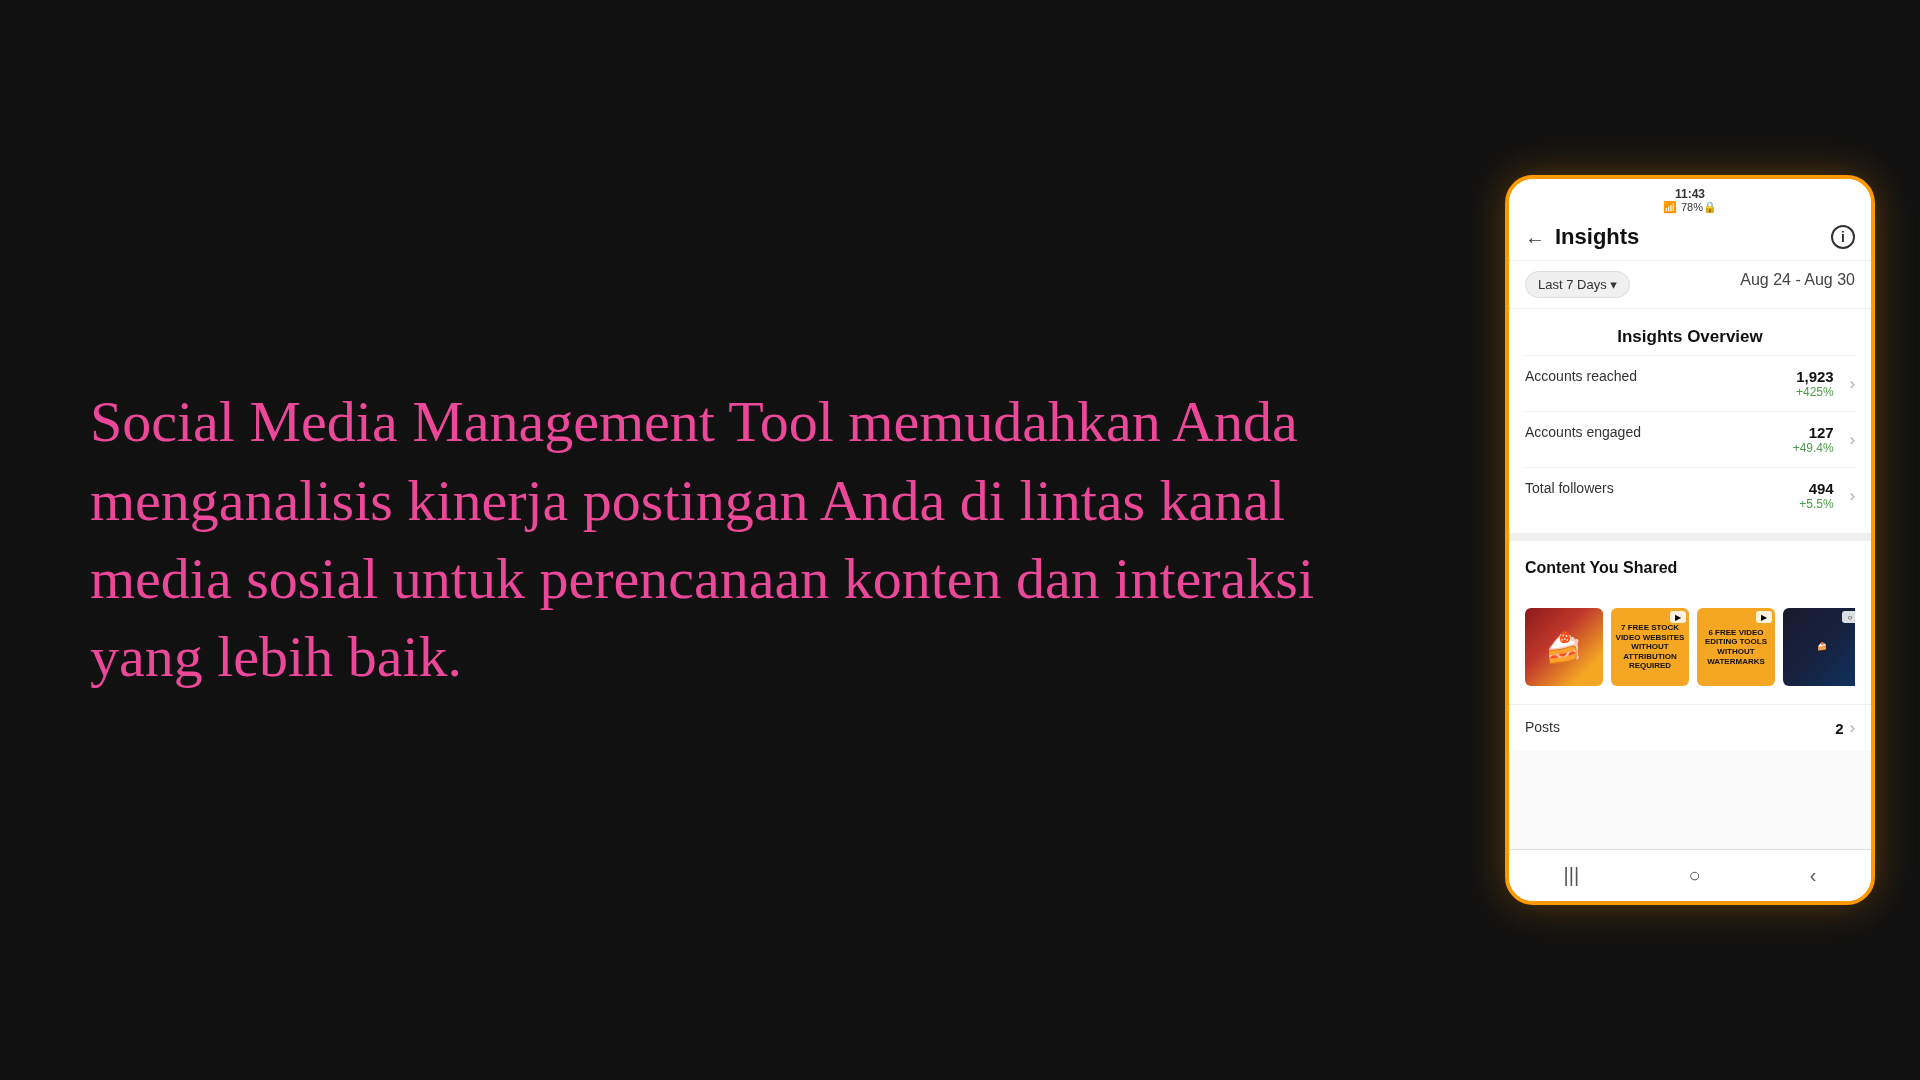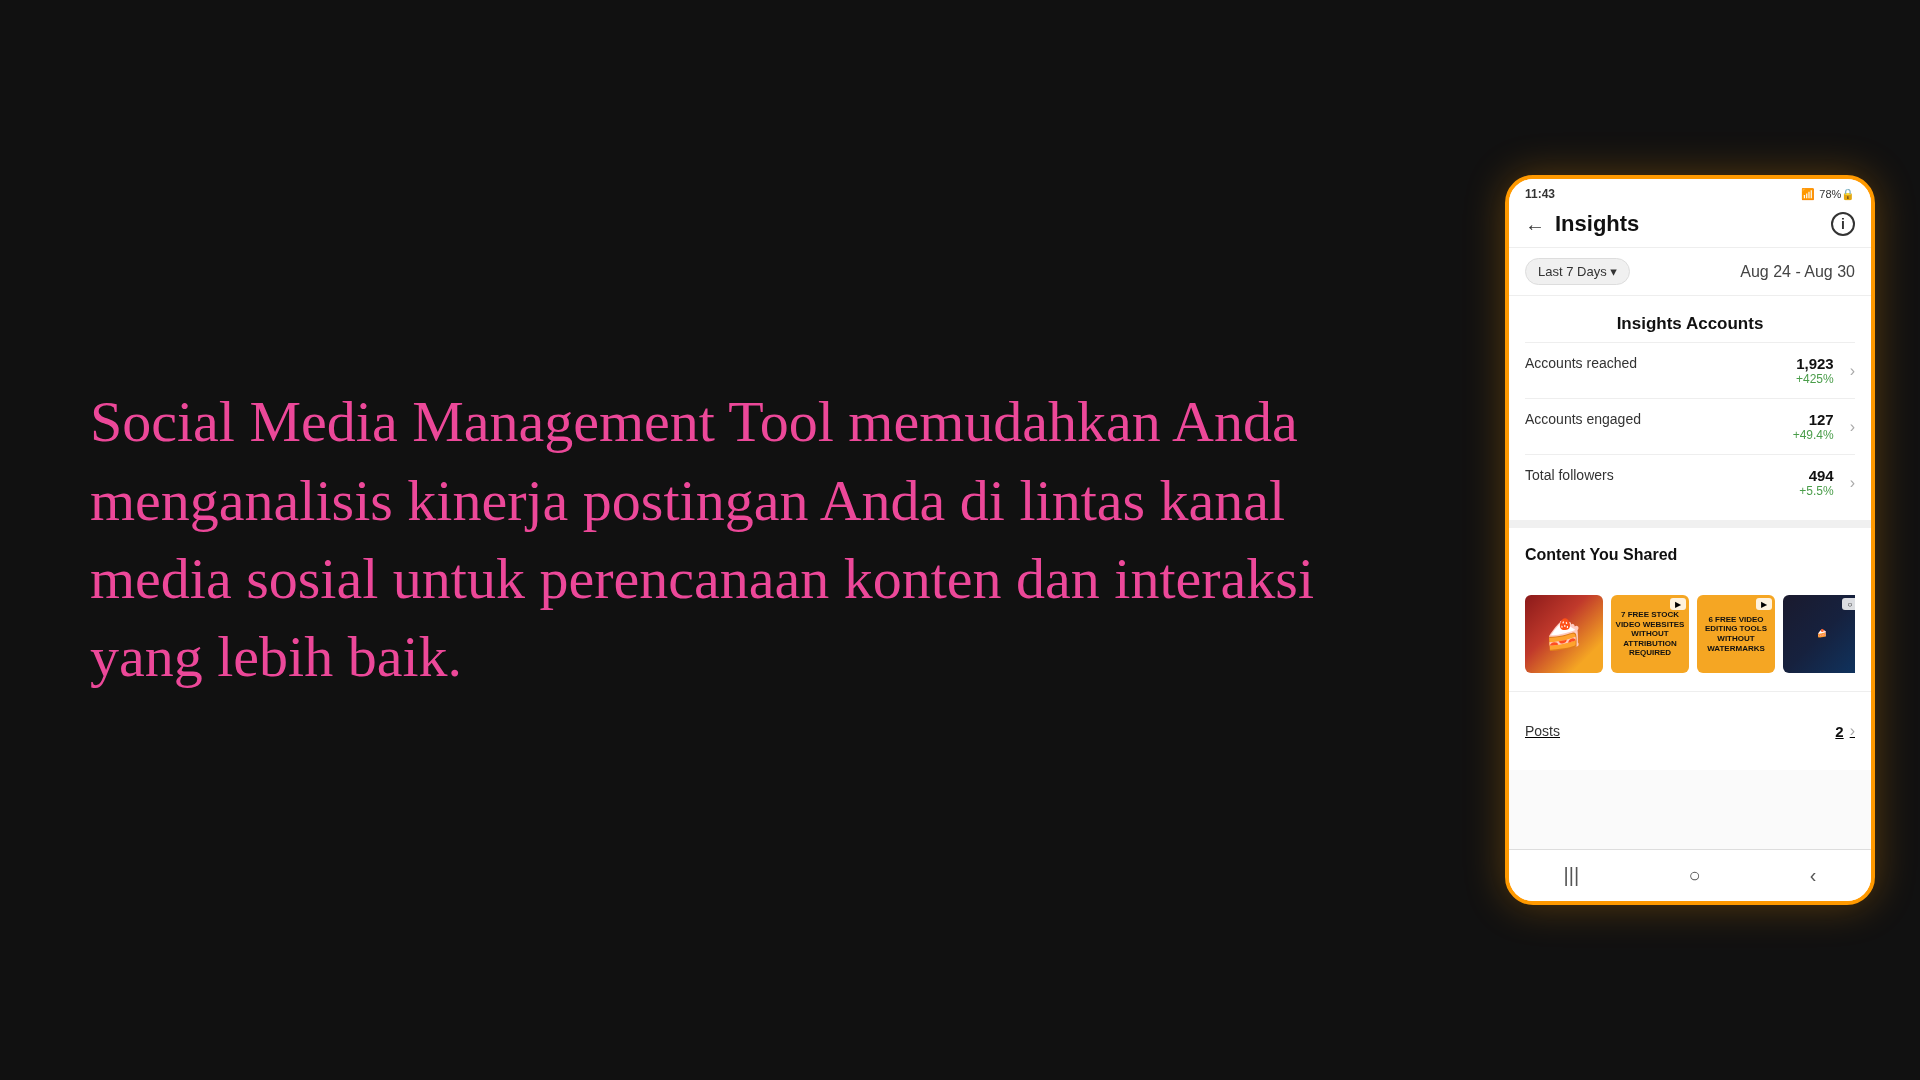--- a/index.html
+++ b/index.html
@@ -52,20 +52,21 @@
 
     
     .status-bar {
       background: #fff;
       padding: 8px 16px 4px 16px;
       display: flex;
       justify-content: space-between;
       align-items: center;
       font-size: 11px;
       color: #333;
+      flex-direction: column;
     }
     .status-left {
       font-weight: 600;
       font-size: 12px;
     }
     .status-right {
       display: flex;
       align-items: center;
       gap: 4px;
       font-size: 11px;
@@ -105,21 +106,20 @@
       font-weight: 700;
       color: #333;
       cursor: pointer;
     }
 
     
     .date-bar {
       background: #fff;
       padding: 10px 16px;
       display: flex;
-      align-items: center;
       justify-content: space-between;
       border-bottom: 1px solid #eee;
     }
     .date-filter-btn {
       background: #f0f0f0;
       border-radius: 16px;
       padding: 5px 12px;
       font-size: 13px;
       color: #333;
       display: flex;
@@ -289,26 +289,25 @@
       height: 12px;
       display: flex;
       align-items: center;
       justify-content: center;
       font-size: 8px;
     }
 
     
     .posts-row {
       display: flex;
-      align-items: center;
+      align-items: flex-start;
       justify-content: space-between;
-      padding: 30px 16px;
+      padding: 14px 16px;
       background: #fff;
       border-top: 1px solid #eee;
-      text-decoration: underline;
     }
     .posts-label {
       font-size: 14px;
       color: #333;
     }
     .posts-value-wrap {
       display: flex;
       align-items: center;
       gap: 6px;
     }
@@ -359,21 +358,21 @@
     </div>
 
     <div class="date-bar">
       <div class="date-filter-btn">Last 7 Days ▾</div>
       <span class="date-range">Aug 24 - Aug 30</span>
     </div>
 
     <div class="phone-body">
 
       <div class="insights-overview">
-        <div class="insights-overview-title">Insights Accounts</div>
+        <div class="insights-overview-title">Insights Overview</div>
 
         <div class="metric-row">
           <span class="metric-label">Accounts reached</span>
           <div class="metric-value-wrap">
             <div class="metric-value-block">
               <span class="metric-value">1,923</span>
               <span class="metric-change">+425%</span>
             </div>
             <span class="chevron-icon">›</span>
           </div>

